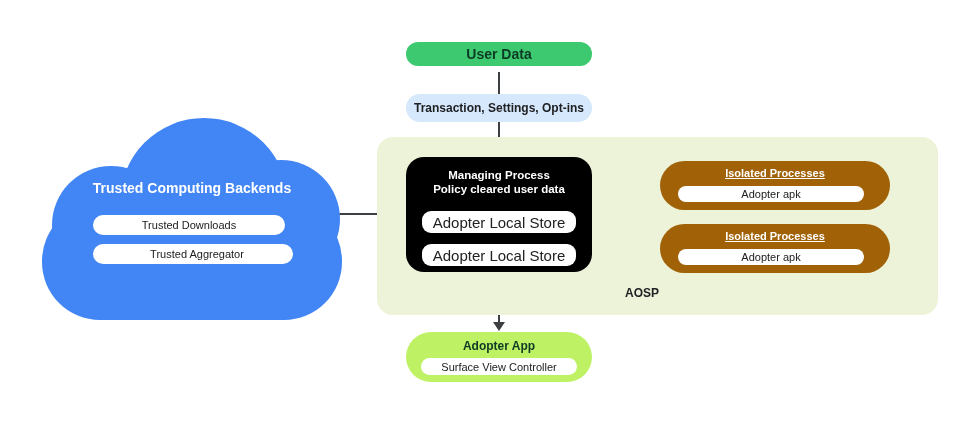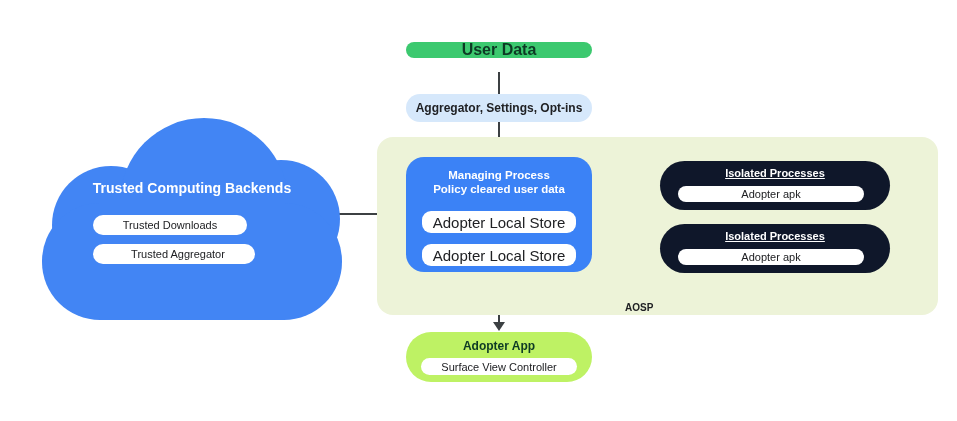--- a/index.html
+++ b/index.html
@@ -2,53 +2,53 @@
 <html><head>
 <meta charset="utf-8">
 <style>
   html,body{margin:0;padding:0;background:#ffffff;font-family:"Liberation Sans",sans-serif;}
   .canvas{position:relative;width:957px;height:421px;background:#ffffff;overflow:hidden;}
   .abs{position:absolute;box-sizing:border-box;}
   .line{position:absolute;background:#3c4043;}
   .center{display:flex;align-items:center;justify-content:center;text-align:center;}
 
   
-  .user-data{left:406px;top:42px;width:186px;height:16px;border-radius:16px;background:#3cc96f;
-    color:#0d3a24;font-size:16px;font-weight:700;}
+  .user-data{left:406px;top:42px;width:186px;height:24px;border-radius:16px;background:#3cc96f;
+    color:#0d3a24;font-size:14px;font-weight:700;}
   
   .permissions{left:406px;top:94px;width:186px;height:28px;border-radius:14px;background:#d6e8fb;
     color:#202124;font-size:12px;font-weight:700;}
 
   
   .aosp{left:377px;top:137px;width:561px;height:178px;border-radius:16px;background:#edf3d8;}
-  .aosp-label{left:625px;top:286px;width:60px;color:#202124;font-size:10px;font-weight:700;margin-top:16px;}
+  .aosp-label{left:625px;top:286px;width:60px;color:#202124;font-size:12px;font-weight:700;}
 
   
-  .managing{left:406px;top:157px;width:186px;height:115px;border-radius:18px;background:#3b82f6;color:#ffffff;}
+  .managing{left:406px;top:157px;width:186px;height:115px;border-radius:18px;background:#000000;color:#ffffff;}
   .managing-title{position:absolute;left:0;top:11px;width:100%;text-align:center;font-size:11.5px;font-weight:700;line-height:14px;}
   .store-pill{position:absolute;left:16px;width:154px;height:22px;border-radius:9px;background:#ffffff;
     color:#202124;font-size:15px;font-weight:400;}
   .store-1{top:54px;} .store-2{top:87px;}
 
   
-  .isolated{width:230px;height:49px;border-radius:25px;background:#0f172a;color:#ffffff;}
+  .isolated{width:230px;height:49px;border-radius:25px;background:#a16207;color:#ffffff;}
   .iso-1{left:660px;top:161px;} .iso-2{left:660px;top:224px;}
   .iso-title{position:absolute;left:0;top:6px;width:100%;text-align:center;font-size:11px;font-weight:700;text-decoration:underline;}
   .iso-pill{position:absolute;left:18px;top:25px;width:186px;height:16px;border-radius:8px;background:#ffffff;
     color:#202124;font-size:11px;}
 
   
   .cloud-group{left:42px;top:118px;width:300px;height:202px;}
   .cloud-shape{position:absolute;background:#4285f4;}
   .cloud-base{left:0;top:85px;width:300px;height:117px;border-radius:58px;}
   .cloud-bump-main{left:78px;top:0;width:168px;height:168px;border-radius:50%;}
   .cloud-bump-left{left:10px;top:48px;width:118px;height:118px;border-radius:50%;}
   .cloud-bump-right{left:180px;top:42px;width:118px;height:118px;border-radius:50%;}
   .cloud-title{position:absolute;left:0;top:62px;width:100%;text-align:center;color:#ffffff;font-size:14px;font-weight:700;}
-  .cloud-pill{position:absolute;left:51px;width:154px;height:20px;border-radius:10px;background:#ffffff;
+  .cloud-pill{position:absolute;left:51px;width:192px;height:20px;border-radius:10px;background:#ffffff;
     color:#202124;font-size:11px;}
   .cp-1{top:97px;} .cp-2{top:126px;padding-left:8px;} .cp-3{top:155px;}
 
   
   .adopter-app{left:406px;top:332px;width:186px;height:50px;border-radius:25px;background:#bef264;}
   .adopter-title{position:absolute;left:0;top:7px;width:100%;text-align:center;color:#0d3a24;font-size:12px;font-weight:700;}
   .adopter-pill{position:absolute;left:15px;top:26px;width:156px;height:17px;border-radius:9px;background:#ffffff;
     color:#202124;font-size:11px;}
 
   
@@ -79,21 +79,21 @@
   <div class="line lh-b2"></div>
 
   <div class="abs aosp"></div>
   <div class="abs aosp-label">AOSP</div>
 
   <div class="abs center user-data">
     <span>User Data</span>
   </div>
 
   <div class="abs center permissions">
-    <span>Aggregator,  Settings, Opt-ins</span>
+    <span>Transaction,  Settings, Opt-ins</span>
   </div>
 
   <div class="abs managing">
     <div class="managing-title">
       <div>Managing Process</div>
       <div>Policy cleared user data</div>
     </div>
     <div class="store-pill store-1 center">Adopter Local Store</div>
     <div class="store-pill store-2 center">Adopter Local Store</div>
   </div>

